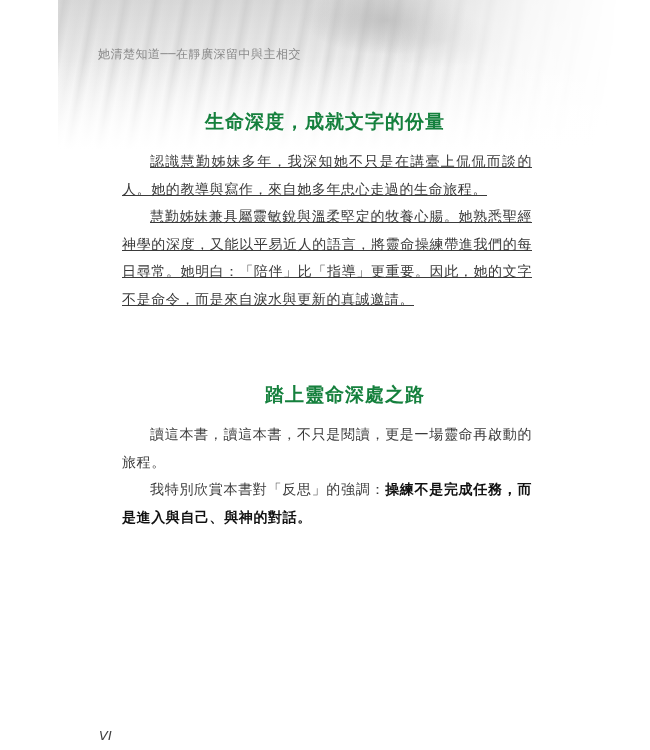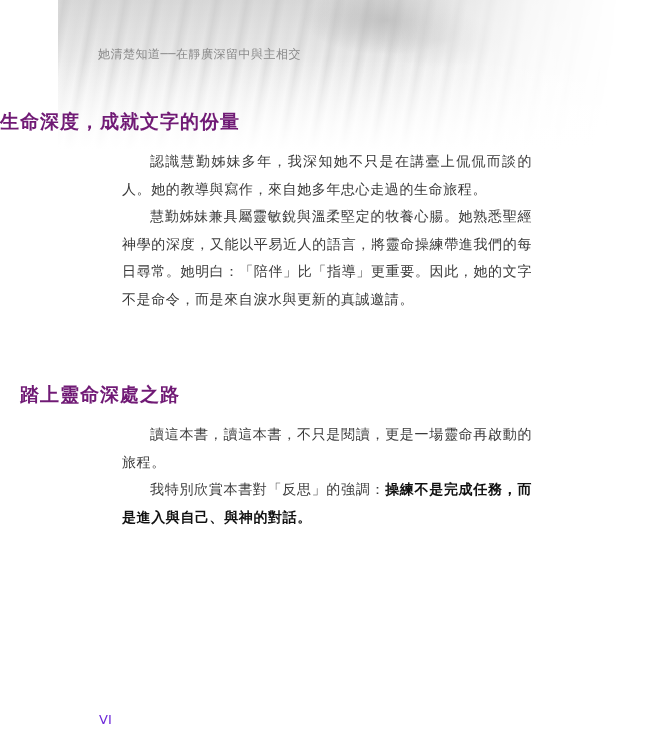--- a/index.html
+++ b/index.html
@@ -25,37 +25,37 @@
     }
     .bg-fade {
       position: absolute; left: 58px; top: 60px; width: 592px; height: 90px;
       background: linear-gradient(180deg, rgba(255,255,255,0) 0%, rgba(255,255,255,1) 100%);
     }
     .running-head {
       position: absolute; left: 98px; top: 46px;
       font-size: 12px; color: #8a8a8a; letter-spacing: 0.5px;
     }
     .section-title {
-      position: absolute; left: 0; width: 650px; 
-      font-size: 19px; font-weight: bold; color: #701a75; letter-spacing: 1px;
+      position: absolute; left: 0; width: 650px; text-align: center;
+      font-size: 19px; font-weight: bold; color: #15803d; letter-spacing: 1px;
     }
     .title-1 { top: 109px; }
     .title-2 { top: 382px; }
     .body-text {
       position: absolute; left: 122px; width: 410px;
       font-size: 14px; line-height: 27.5px; color: #3a3a3a;
       text-align: justify; letter-spacing: 0.6px;
     }
     .body-text p { margin: 0; text-indent: 2em; }
-    .body-1 { top: 148px; }
+    .body-1 { top: 148px; text-decoration: underline; }
     .body-2 { top: 421px; }
     .bold { font-weight: bold; color: #111111; }
     .folio {
-      position: absolute; left: 99px; top: 712px;
-      font-size: 13px; color: #6d28d9;
+      position: absolute; left: 99px; top: 728px;
+      font-size: 13px; color: #404040; font-style: italic;
     }
   </style>
 </head>
 <body>
 
 <div class="page">
   <div class="bg-waterfall"></div>
   <div class="bg-fade"></div>
 
   <div class="running-head">她清楚知道──在靜廣深留中與主相交</div>

